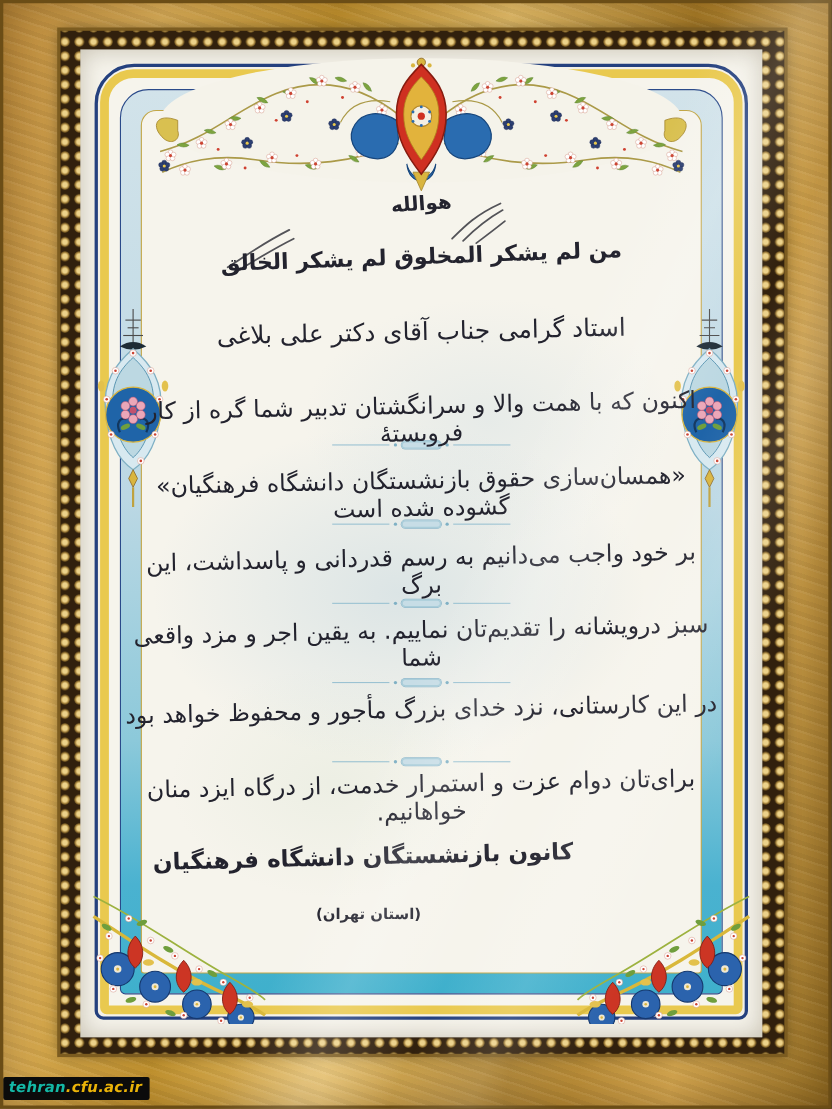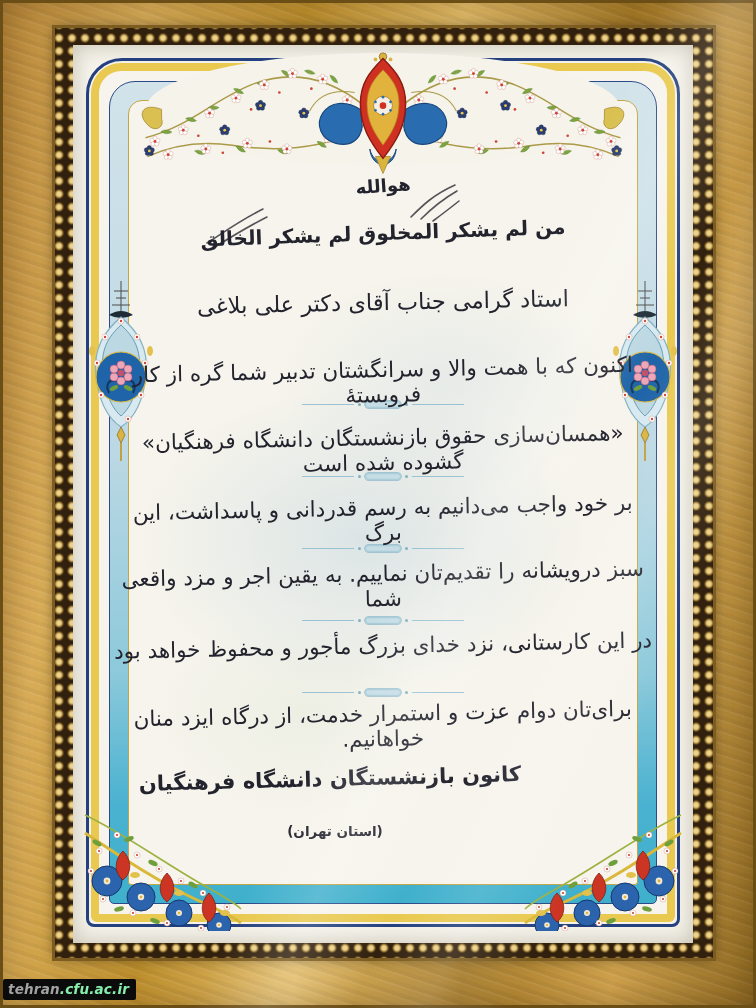--- a/index.html
+++ b/index.html
@@ -76,22 +76,22 @@
 
   
   .glare{position:absolute;inset:0;z-index:8;pointer-events:none;
     background:linear-gradient(115deg, transparent 54%, rgba(255,255,255,.16) 60%,
       transparent 67%, rgba(255,255,255,.12) 73%, transparent 80%);}
 
   
   .wm{position:absolute;left:3px;bottom:8px;z-index:9;background:#0b0b0b;
     padding:2px 7px 3px 5px;border-radius:2px;font-style:italic;font-weight:bold;
     font-size:13.5px;letter-spacing:.2px;}
-  .wm .w1{color:#a3a3a3;}
-  .wm .w2{color:#86efac;}
+  .wm .w1{color:#14b8a6;}
+  .wm .w2{color:#eab308;}
 </style>
 </head>
 <body>
 
 <div class="photo">
   <div class="frame">
     <div class="beads">
       <div class="paper">
 
         <div class="jadval">

